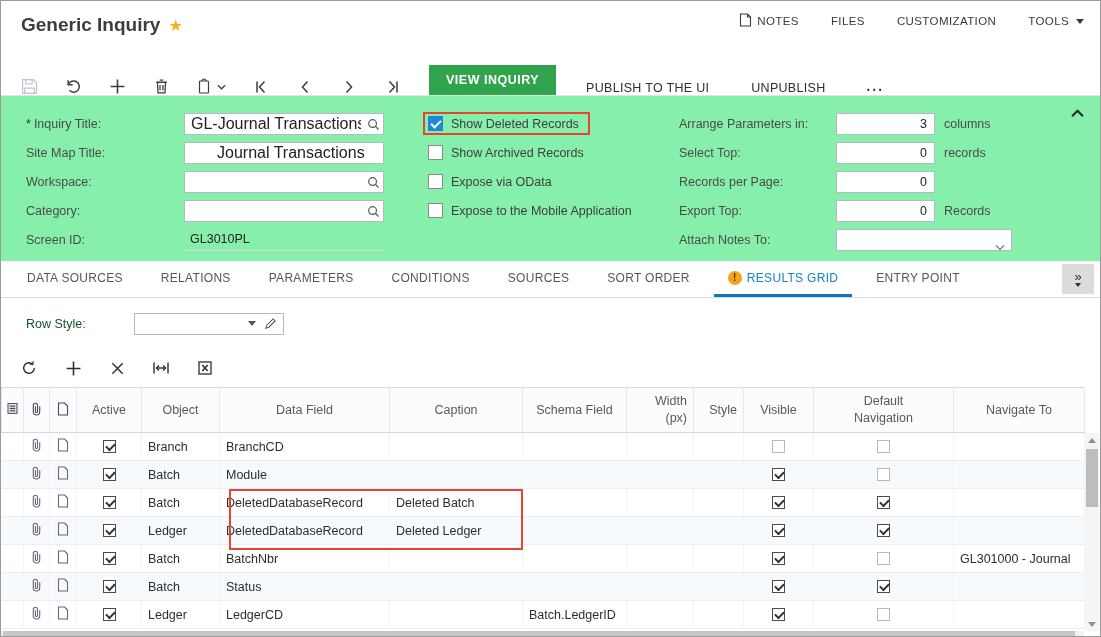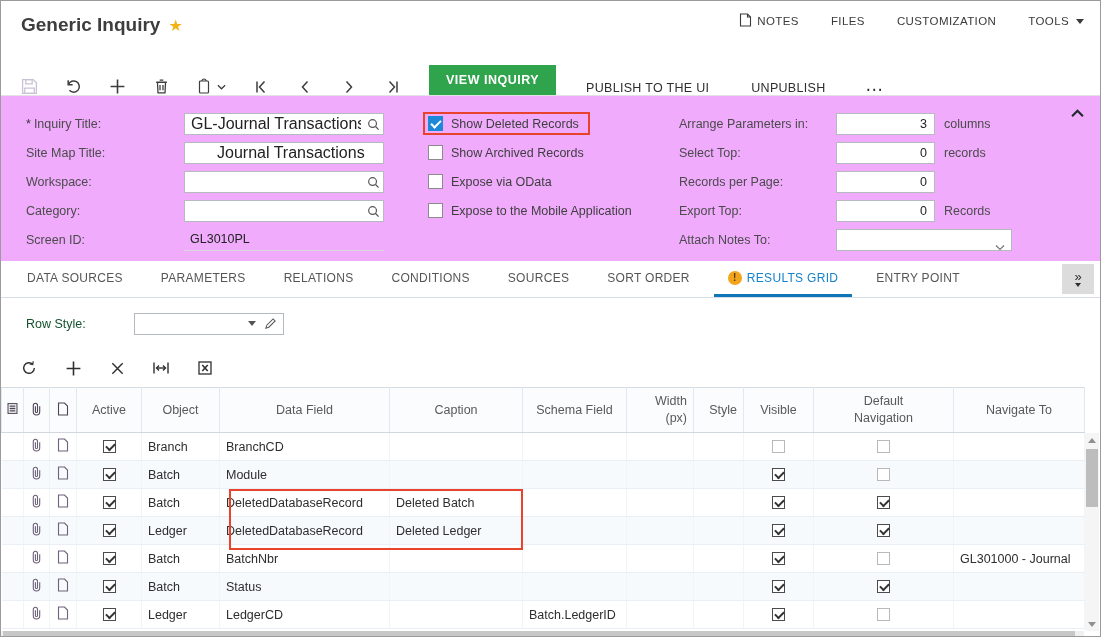--- a/index.html
+++ b/index.html
@@ -20,21 +20,21 @@
   .tb-icon { width:44px; display:flex; justify-content:center; align-items:center; color:#3d3d3d; cursor:pointer; }
   .tb-icon svg { display:block; }
   .tb-icon.disabled { color:#c9c1d6; }
   .tb-copy { width:56px; gap:5px; }
   .btn-green { background:var(--green,#2fa44c); color:#fff; border:none; font-family:inherit; font-size:12.5px; font-weight:bold; letter-spacing:.5px; padding:8px 17px; margin-left:14px; cursor:pointer; }
   .btn-flat { background:none; border:none; font-family:inherit; font-size:12.5px; color:#2e2e2e; letter-spacing:.3px; cursor:pointer; }
   .bf1 { margin-left:30px; } .bf2 { margin-left:42px; }
   .tb-ellipsis { margin-left:40px; font-size:17px; color:#2e2e2e; cursor:pointer; line-height:10px; }
 
   
-  .form-panel { background:#f0abfc; border-top:1px solid #e2e2e2; height:166px; position:relative; }
+  .form-panel { background:#86efac; border-top:1px solid #e2e2e2; height:166px; position:relative; }
   .frow { display:flex; align-items:center; height:29px; }
   .flabel { width:158px; font-size:12.5px; color:#4b4b4b; }
   .req { margin-right:3px; color:#353535; }
   .fbox { position:relative; width:200px; }
   .finput { width:200px; height:22px; border:1px solid #b4bac0; background:#fff; font-family:inherit; font-size:16px; color:#222; padding:0 22px 0 6px; }
   .finput.noicon { padding-right:6px;padding-left:32px; }
   .lens { position:absolute; right:4px; top:4px; color:#555; cursor:pointer; }
   .fcol1 { position:absolute; left:25px; top:13px; }
   .screenid { font-size:12.5px; color:#222; width:200px; border-bottom:1px solid #d8d8d8; height:22px; display:flex; align-items:center; padding-left:6px; }
 
@@ -298,26 +298,26 @@
 
   <div class="tabs">
     <div class="tab-strip">
   <div class="tab">
 
     <span class="tab-label">DATA SOURCES</span>
   </div>
 
   <div class="tab">
 
+    <span class="tab-label">RELATIONS</span>
+  </div>
+
+  <div class="tab">
+
     <span class="tab-label">PARAMETERS</span>
-  </div>
-
-  <div class="tab">
-
-    <span class="tab-label">RELATIONS</span>
   </div>
 
   <div class="tab">
 
     <span class="tab-label">CONDITIONS</span>
   </div>
 
   <div class="tab">
 
     <span class="tab-label">SOURCES</span>

